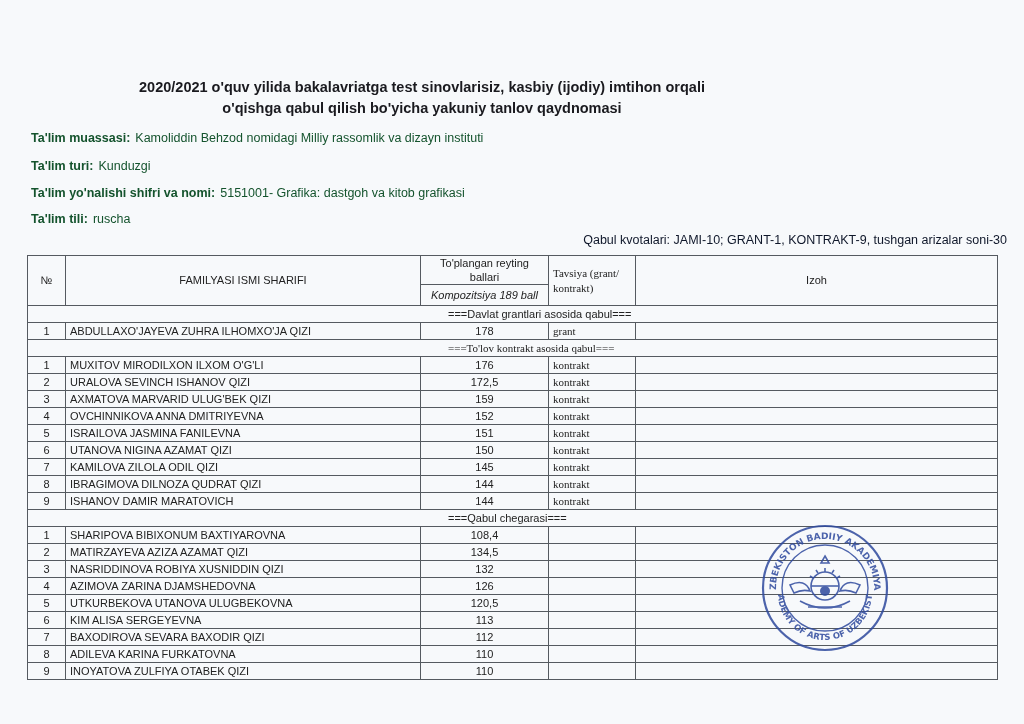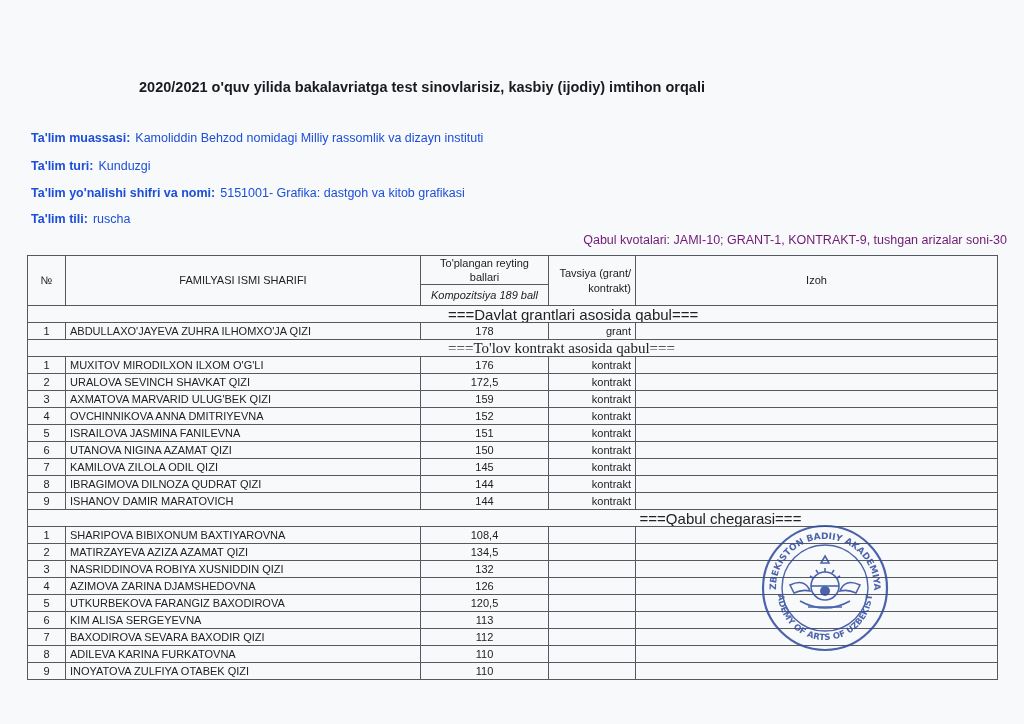--- a/index.html
+++ b/index.html
@@ -9,56 +9,57 @@
     font-family: "Liberation Sans", "DejaVu Sans", sans-serif;
     color: #1e1e22;
     position: relative;
   }
   .page { position: absolute; left: 0; top: 0; width: 1024px; height: 724px; }
   .title {
     position: absolute; left: 0; width: 844px; top: 77px;
     text-align: center; font-weight: bold; font-size: 14.5px; line-height: 21px;
     color: #1a1a1f;
   }
-  .meta { position: absolute; left: 31px; font-size: 12.5px; color: #1d4ed8; }
+  .meta { position: absolute; left: 31px; font-size: 12.5px; color: #14532d; }
   .meta b { font-weight: bold; margin-right: 5px; }
-  .quota { position: absolute; right: 17px; top: 233px; font-size: 12.5px; color: #701a75; }
+  .quota { position: absolute; right: 17px; top: 233px; font-size: 12.5px; color: #0f172a; }
 
   table.list {
     position: absolute; left: 27px; top: 255px;
     width: 971px; border-collapse: collapse; table-layout: fixed;
     font-size: 11px; color: #222;
   }
   table.list td, table.list th {
     border: 1px solid #555a60; padding: 0 4px; height: 16px; line-height: 15px;
     font-weight: normal; white-space: nowrap; overflow: hidden;
   }
   table.list th { font-size: 11px; }
   .c-no { width: 30px; text-align: center; }
   .c-name { width: 346px; text-align: left; margin-top: 44px; }
   .c-score { width: 119px; text-align: center; }
-  .c-rec { width: 78px; text-align: right; }
+  .c-rec { width: 78px; text-align: left; font-family: Liberation Serif, serif; }
   .c-note { text-align: center; }
   .hdr-tall { height: 41px !important; }
   .hdr-row1 { height: 20px !important; line-height: 14px !important; white-space: normal !important; }
   .hdr-row2 { height: 20px !important; font-style: italic; }
-  .section td { font-size: 15px; height: 12px; line-height: 11px; text-align: center; }
+  .section td { font-size: 11px; height: 12px; line-height: 11px; text-align: center; }
 
   .stamp {
     position: absolute; left: 760px; top: 523px; width: 130px; height: 130px;
     pointer-events: none; opacity: 0.85;
   }
 </style>
 </head>
 <body>
 
 <div class="page">
 
   <div class="title">
     <div>2020/2021 o'quv yilida bakalavriatga test sinovlarisiz, kasbiy (ijodiy) imtihon orqali</div>
+    <div>o'qishga qabul qilish bo'yicha yakuniy tanlov qaydnomasi</div>
   </div>
 
   <div class="meta" style="top:131px;">
     <b>Ta'lim muassasi:</b><span>Kamoliddin Behzod nomidagi Milliy rassomlik va dizayn instituti</span>
   </div>
   <div class="meta" style="top:159px;">
     <b>Ta'lim  turi:</b><span>Kunduzgi</span>
   </div>
   <div class="meta" style="top:186px;">
     <b>Ta'lim yo'nalishi shifri va nomi:</b><span>5151001- Grafika: dastgoh va kitob grafikasi</span>
@@ -105,21 +106,21 @@
         </tr>
         <tr>
           <td class="c-no">1</td>
           <td class="c-name">MUXITOV MIRODILXON ILXOM O'G'LI</td>
           <td class="c-score">176</td>
           <td class="c-rec">kontrakt</td>
           <td class="c-note"></td>
         </tr>
         <tr>
           <td class="c-no">2</td>
-          <td class="c-name">URALOVA SEVINCH SHAVKAT QIZI</td>
+          <td class="c-name">URALOVA SEVINCH ISHANOV QIZI</td>
           <td class="c-score">172,5</td>
           <td class="c-rec">kontrakt</td>
           <td class="c-note"></td>
         </tr>
         <tr>
           <td class="c-no">3</td>
           <td class="c-name">AXMATOVA MARVARID ULUG'BEK QIZI</td>
           <td class="c-score">159</td>
           <td class="c-rec">kontrakt</td>
           <td class="c-note"></td>
@@ -160,21 +161,21 @@
           <td class="c-note"></td>
         </tr>
         <tr>
           <td class="c-no">9</td>
           <td class="c-name">ISHANOV DAMIR MARATOVICH</td>
           <td class="c-score">144</td>
           <td class="c-rec">kontrakt</td>
           <td class="c-note"></td>
         </tr>
         <tr class="section">
-          <td colspan="5" style="padding-left: 420px; text-align: center;">===Qabul chegarasi===</td>
+          <td colspan="5" style="padding-left: 420px; text-align: left;">===Qabul chegarasi===</td>
         </tr>
         <tr>
           <td class="c-no">1</td>
           <td class="c-name">SHARIPOVA BIBIXONUM BAXTIYAROVNA</td>
           <td class="c-score">108,4</td>
           <td class="c-rec"></td>
           <td class="c-note"></td>
         </tr>
         <tr>
           <td class="c-no">2</td>
@@ -192,21 +193,21 @@
         </tr>
         <tr>
           <td class="c-no">4</td>
           <td class="c-name">AZIMOVA ZARINA DJAMSHEDOVNA</td>
           <td class="c-score">126</td>
           <td class="c-rec"></td>
           <td class="c-note"></td>
         </tr>
         <tr>
           <td class="c-no">5</td>
-          <td class="c-name">UTKURBEKOVA FARANGIZ BAXODIROVA</td>
+          <td class="c-name">UTKURBEKOVA UTANOVA ULUGBEKOVNA</td>
           <td class="c-score">120,5</td>
           <td class="c-rec"></td>
           <td class="c-note"></td>
         </tr>
         <tr>
           <td class="c-no">6</td>
           <td class="c-name">KIM ALISA SERGEYEVNA</td>
           <td class="c-score">113</td>
           <td class="c-rec"></td>
           <td class="c-note"></td>

